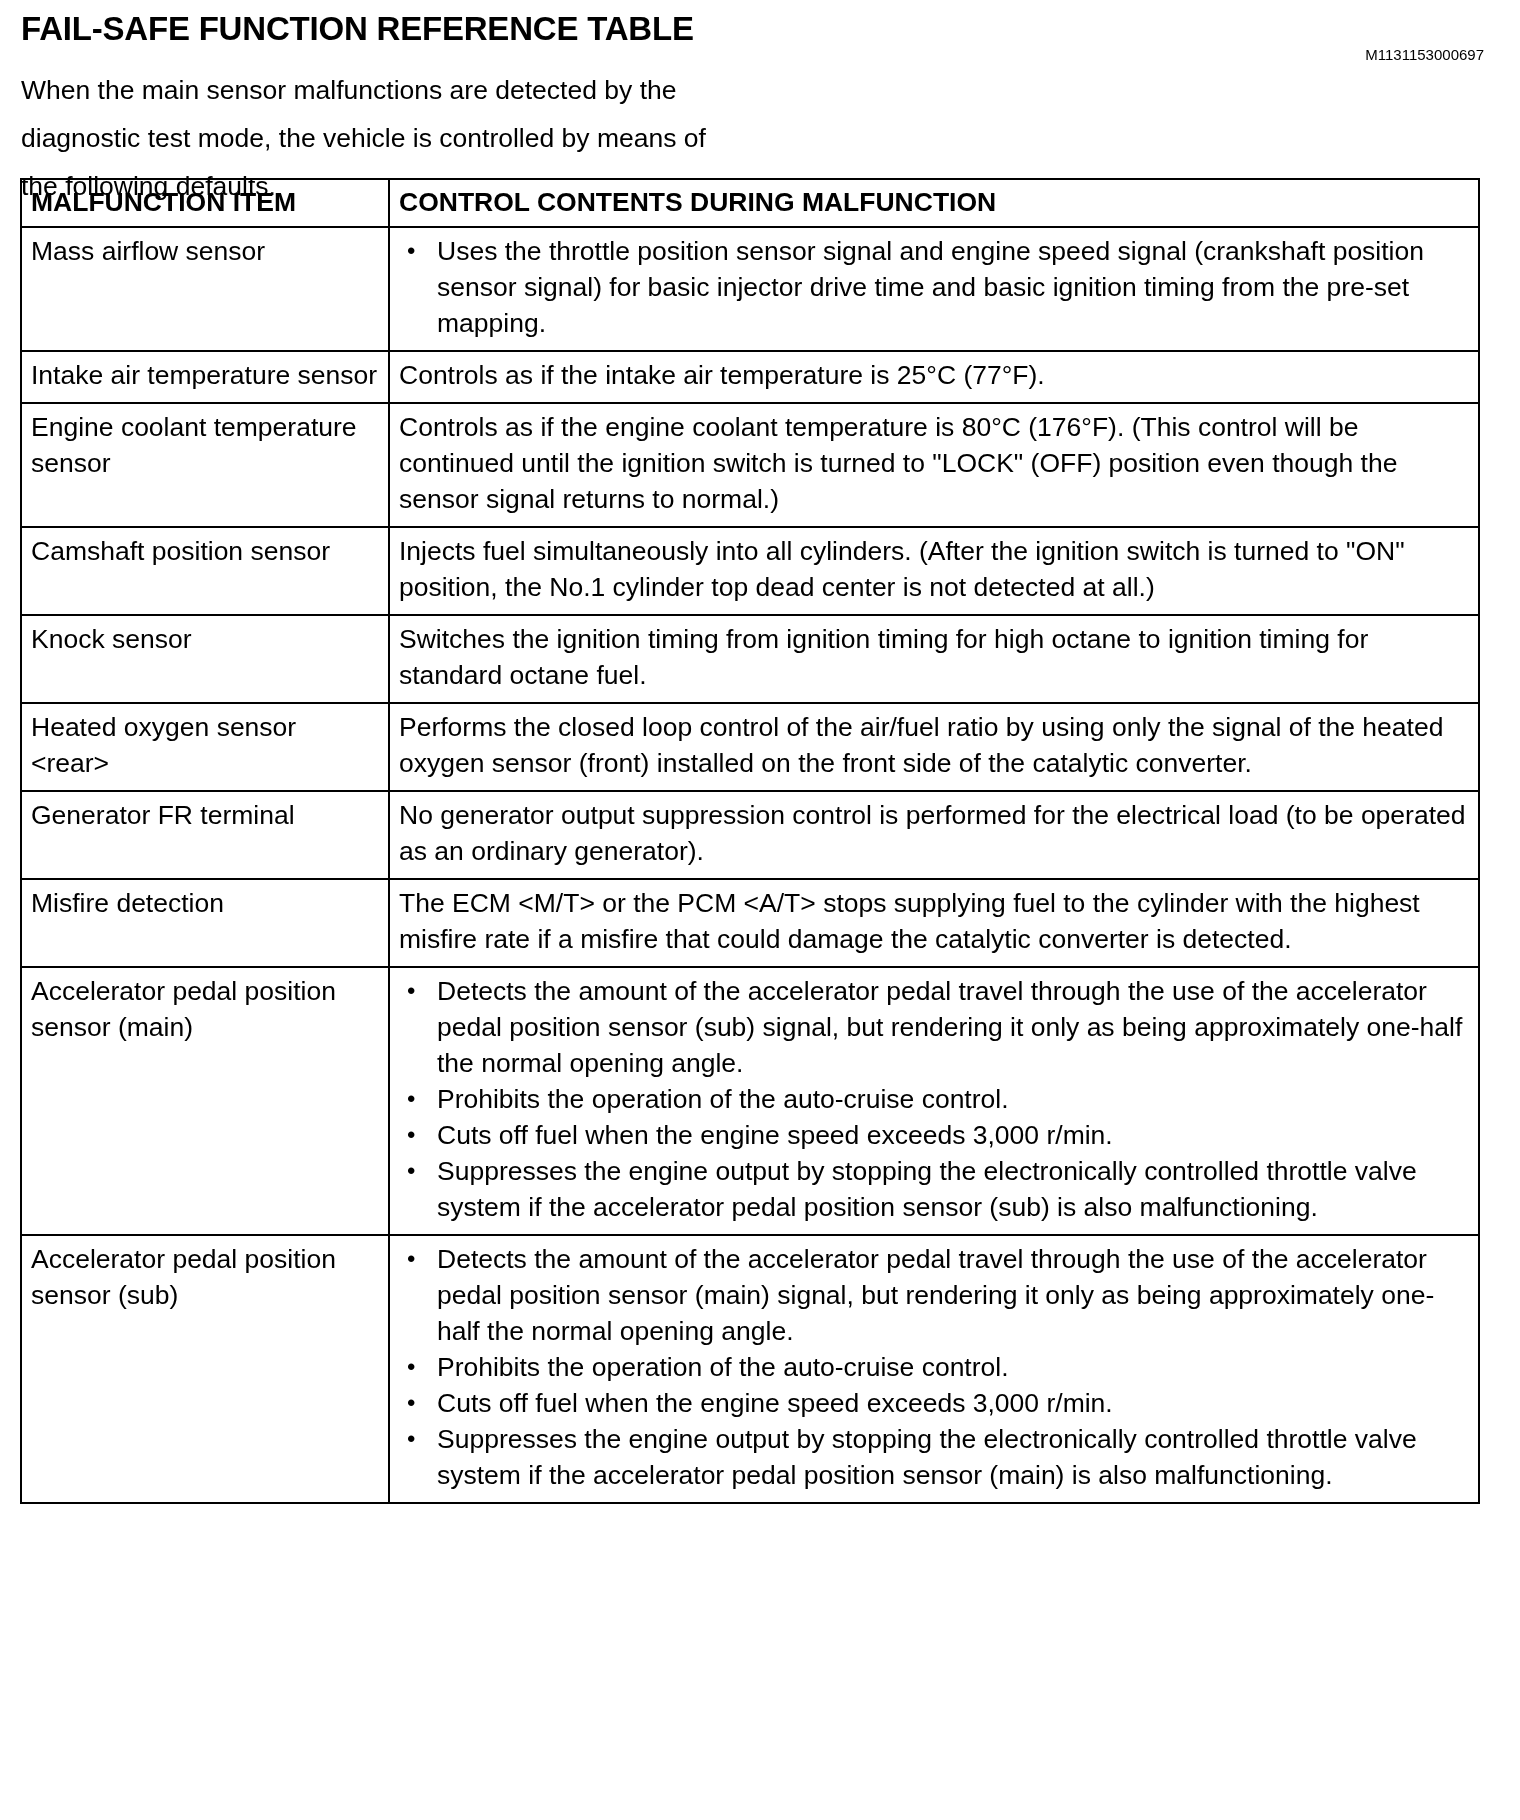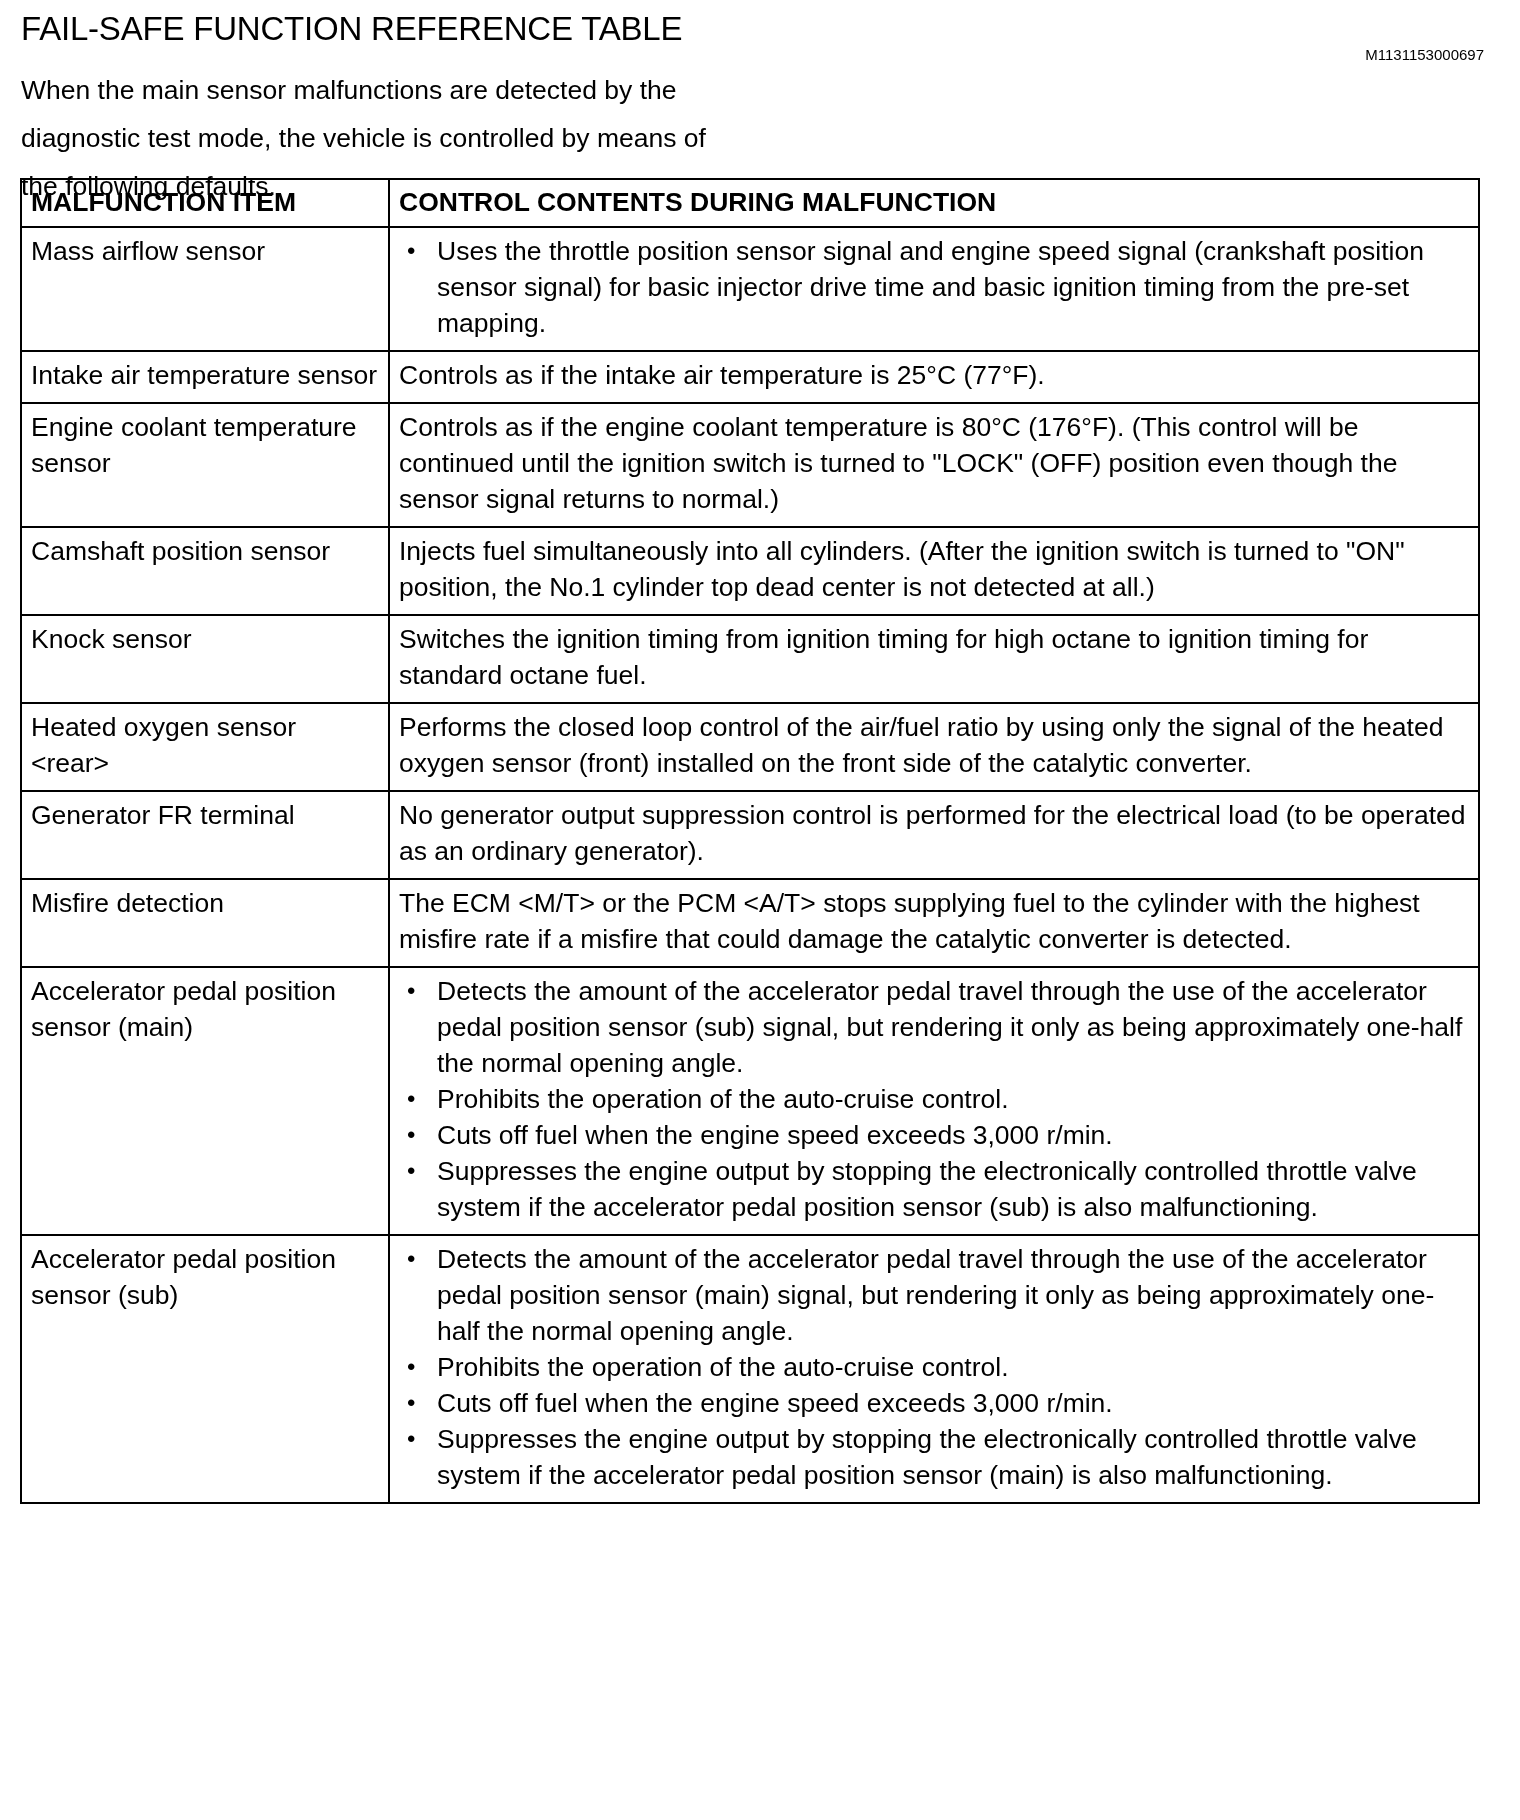--- a/index.html
+++ b/index.html
@@ -1,17 +1,17 @@
 <!DOCTYPE html>
 <html><head>
 <meta charset="utf-8">
 <style>
   html, body { margin: 0; padding: 0; background: #ffffff; }
   body { width: 1520px; height: 1820px; position: relative; font-family: "Liberation Sans", sans-serif; color: #000; overflow: hidden; }
-  .title { position: absolute; left: 21px; top: 10px; font-size: 33px; font-weight: normal; letter-spacing: -0.2px; margin: 0; }
+  .title { position: absolute; left: 21px; top: 10px; font-size: 33px; font-weight: bold; letter-spacing: -0.2px; margin: 0; }
   .docid { position: absolute; right: 36px; top: 46px; font-size: 15px; }
   .intro { position: absolute; left: 21px; top: 66px; width: 720px; font-size: 26.5px; line-height: 48px; margin: 0; }
   table { position: absolute; left: 20px; top: 178px; width: 1460px; border-collapse: collapse; font-size: 26.5px; line-height: 36px; border-radius: 29px; }
   td, th { border: 2.5px solid #000; vertical-align: top; padding: 5px 9px 9px 9px; text-align: left; }
   th { font-weight: bold; padding-top: 4px; padding-bottom: 6px; }
   col.c1 { width: 368px; }
   ul { margin: 0; padding: 0 0 0 38px; list-style: none; }
   li { position: relative; }
   li::before { content: "\2022"; position: absolute; left: -30px; top: 0; font-size: 24px; }
 </style>

